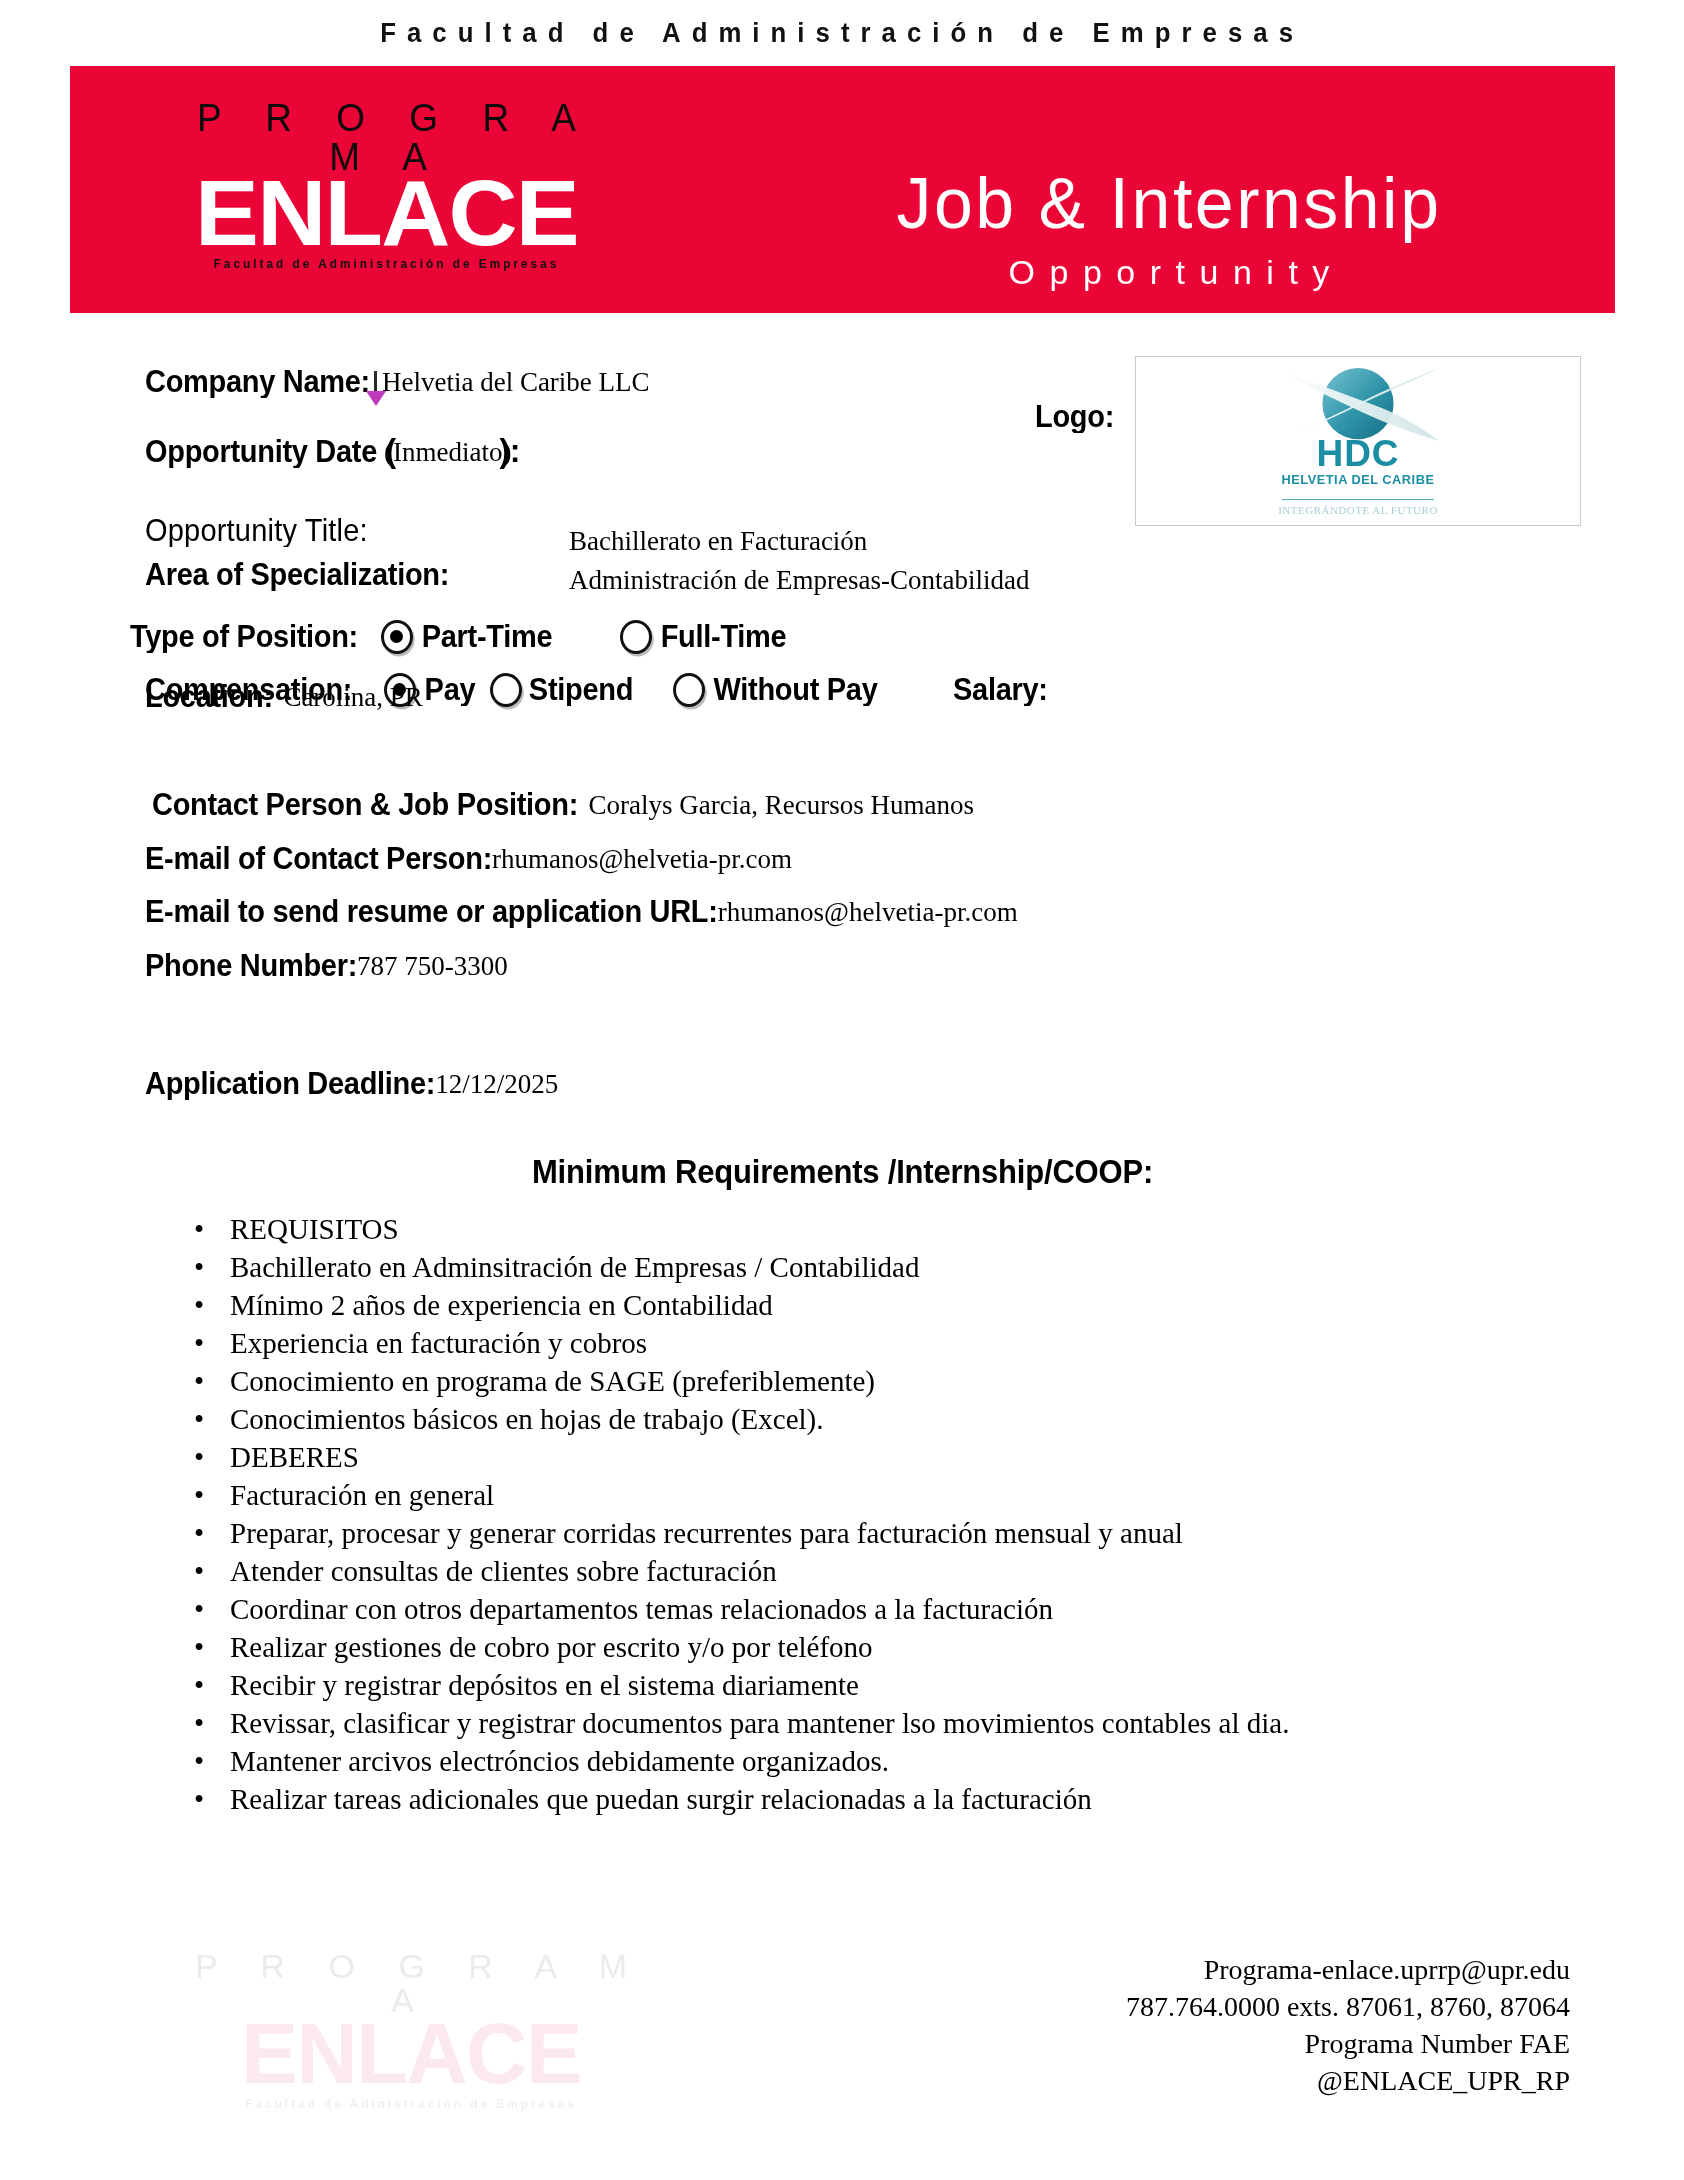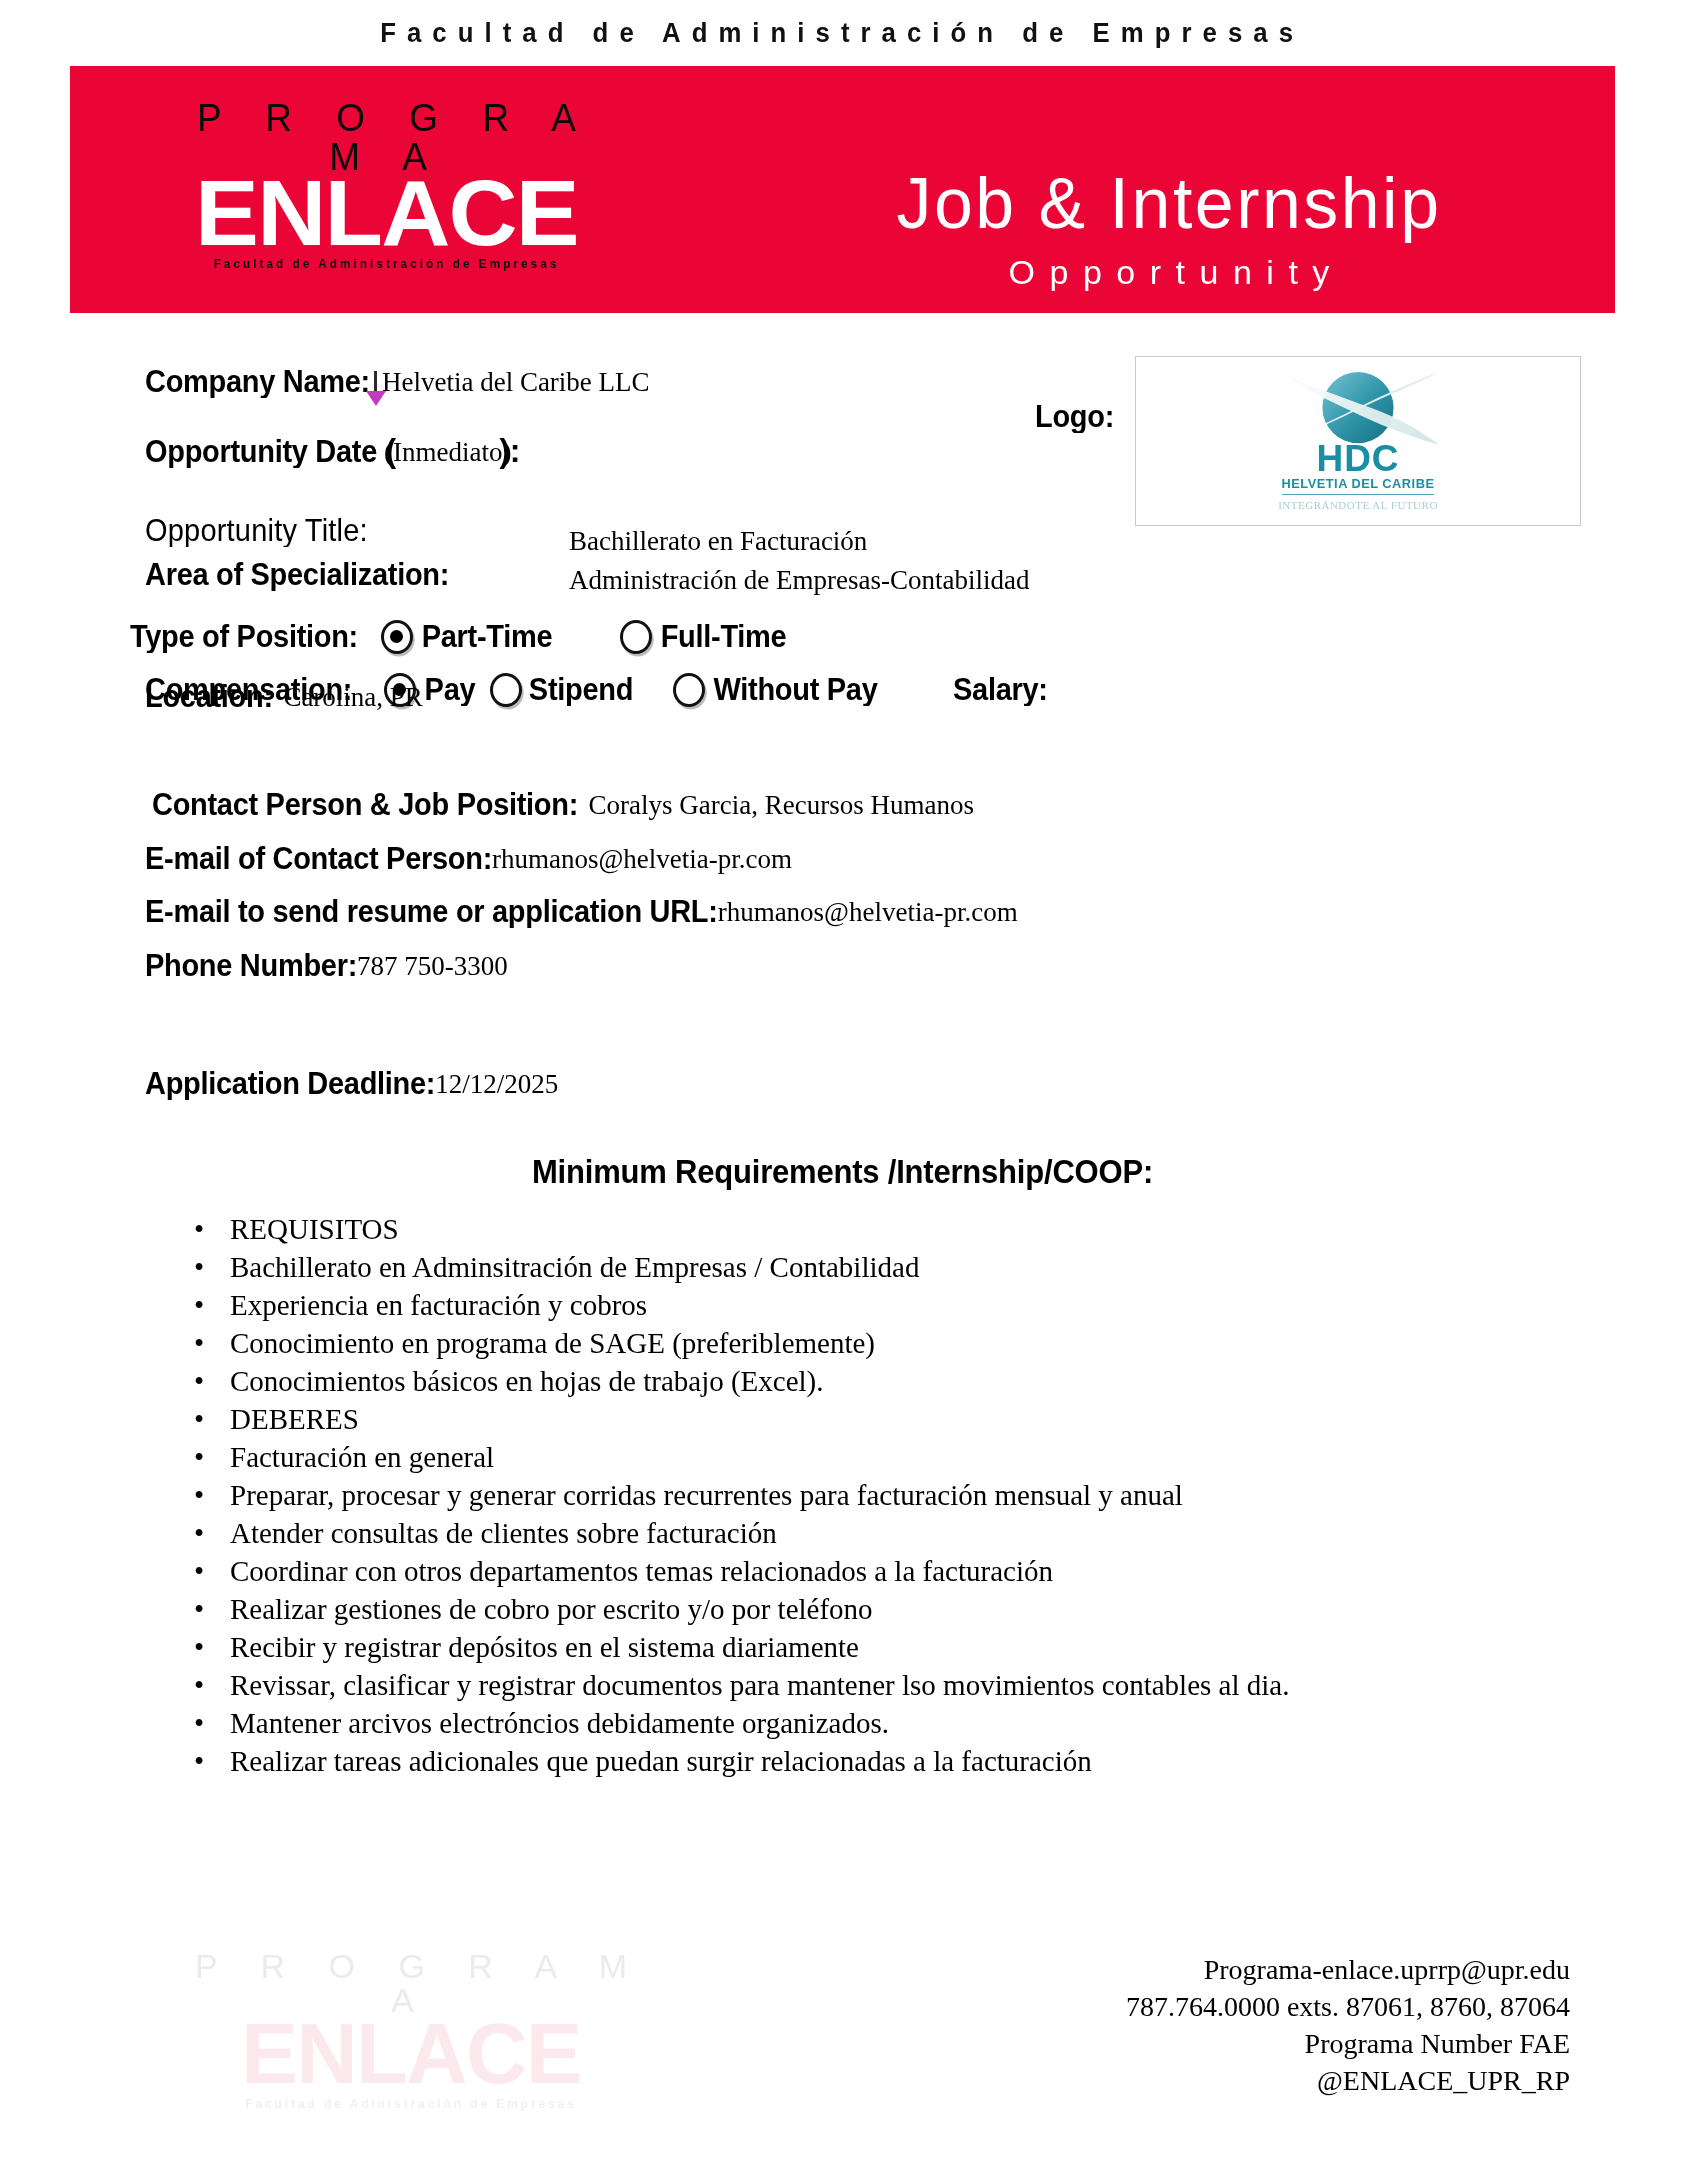--- a/index.html
+++ b/index.html
@@ -188,21 +188,21 @@
     line-height: 0.9;
     margin-top: -8.5px;
   }
   .hdc-name {
     font-family: "Liberation Sans", sans-serif;
     font-weight: bold;
     font-size: 12.8px;
     color: #1b8ea3;
     letter-spacing: 0.5px;
     border-bottom: 1.7px solid #4fa9b9;
-    padding-bottom: 3px;
+    padding-bottom: 12px;
     display: inline-block;
     margin-top: 1px;
   }
   .hdc-tag {
     font-family: Liberation Serif, serif;
     font-size: 11px;
     color: #a9cfd6;
     letter-spacing: 0.5px;
     margin-top: 4px;
   }
@@ -431,20 +431,21 @@
   </div>
 
   <div class="row" style="left:145px; top:1067px;">
     <span class="lbl">Application Deadline:</span><span class="val">12/12/2025</span>
   </div>
 
   <div class="req-head">Minimum Requirements /Internship/COOP:</div>
   <ul class="req-list">
     <li>REQUISITOS</li>
     <li>Bachillerato en Adminsitración de Empresas / Contabilidad</li>
+    <li>Mínimo 2 años de experiencia en Contabilidad</li>
     <li>Experiencia en facturación y cobros</li>
     <li>Conocimiento en programa de SAGE (preferiblemente)</li>
     <li>Conocimientos básicos en hojas de trabajo (Excel).</li>
     <li>DEBERES</li>
     <li>Facturación en general</li>
     <li>Preparar, procesar y generar corridas recurrentes para facturación mensual y anual</li>
     <li>Atender consultas de clientes sobre facturación</li>
     <li>Coordinar con otros departamentos temas relacionados a la facturación</li>
     <li>Realizar gestiones de cobro por escrito y/o por teléfono</li>
     <li>Recibir y registrar depósitos en el sistema diariamente</li>

